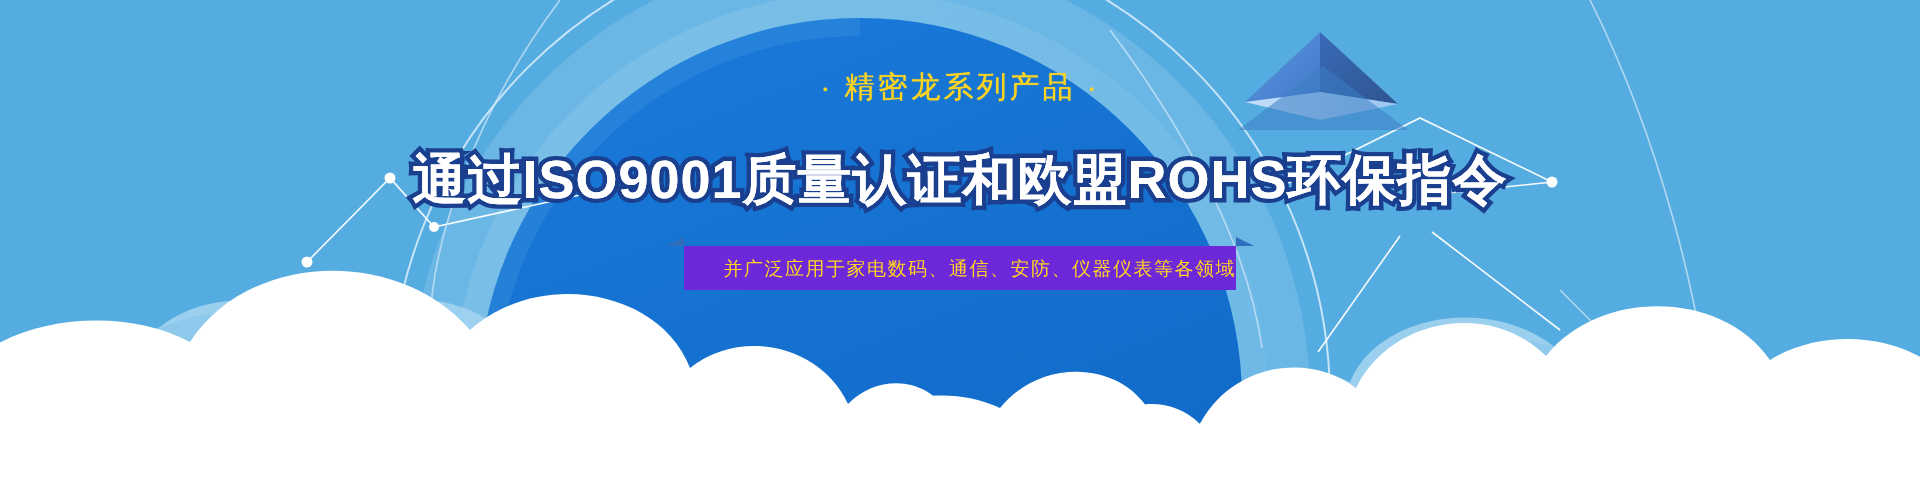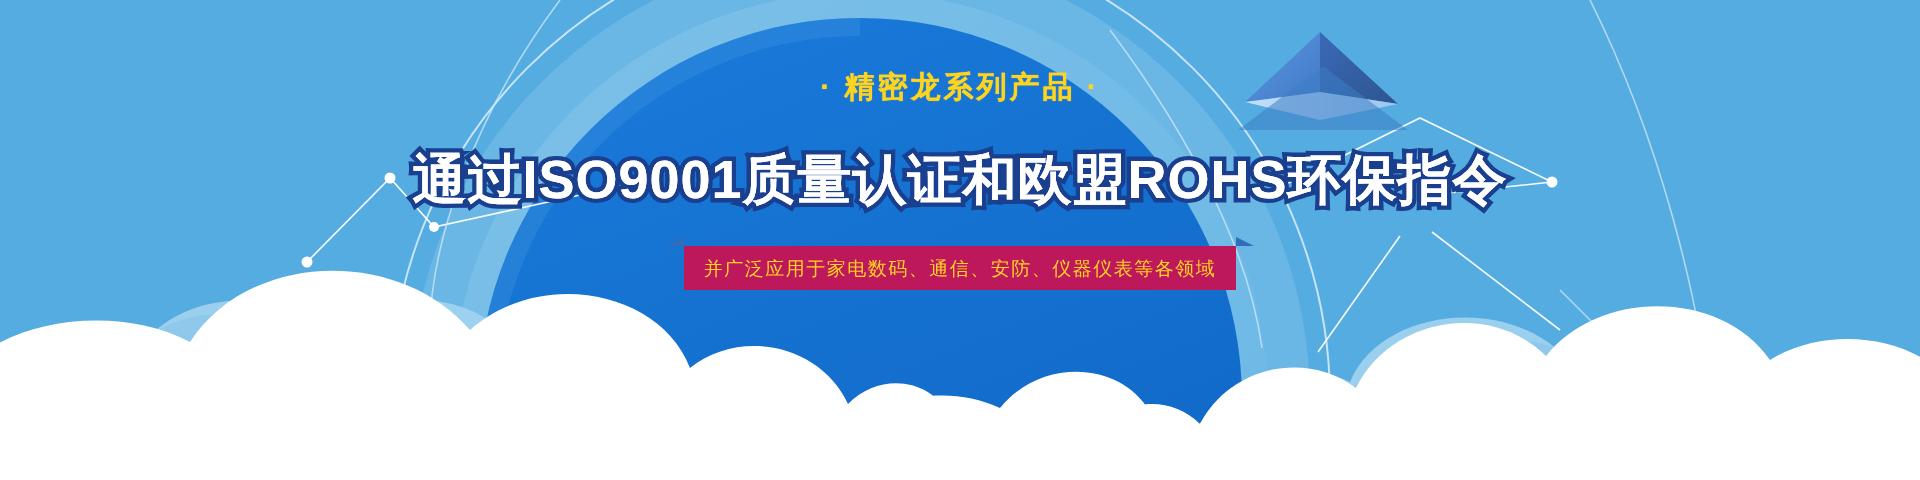--- a/index.html
+++ b/index.html
@@ -34,21 +34,21 @@
     display: flex;
     flex-direction: column;
     align-items: center;
     pointer-events: none;
     z-index: 5;
   }
 
   .eyebrow {
     margin-top: 72px;
     font-size: 30px;
-    font-weight: bold;
+    font-weight: normal;
     letter-spacing: 3px;
     color: #ffd420;
     line-height: 1;
     white-space: nowrap;
     text-shadow: 0 0 1px #ffd420;
   }
 
   .headline-wrap {
     margin-top: 42px;
     position: relative;
@@ -82,24 +82,24 @@
     position: relative;
     width: 552px;
     height: 44px;
   }
   .ribbon-plate {
     position: absolute;
     left: 0;
     top: 0;
     width: 552px;
     height: 44px;
-    background: #be185d;
+    background: #6d28d9;
     display: flex;
     align-items: center;
-    justify-content: center;
+    justify-content: flex-end;
   }
   .ribbon-text {
     color: #ffd420;
     font-size: 19px;
     letter-spacing: 1.5px;
     line-height: 1;
     white-space: nowrap;
   }
   .ribbon-fold-l {
     position: absolute;

